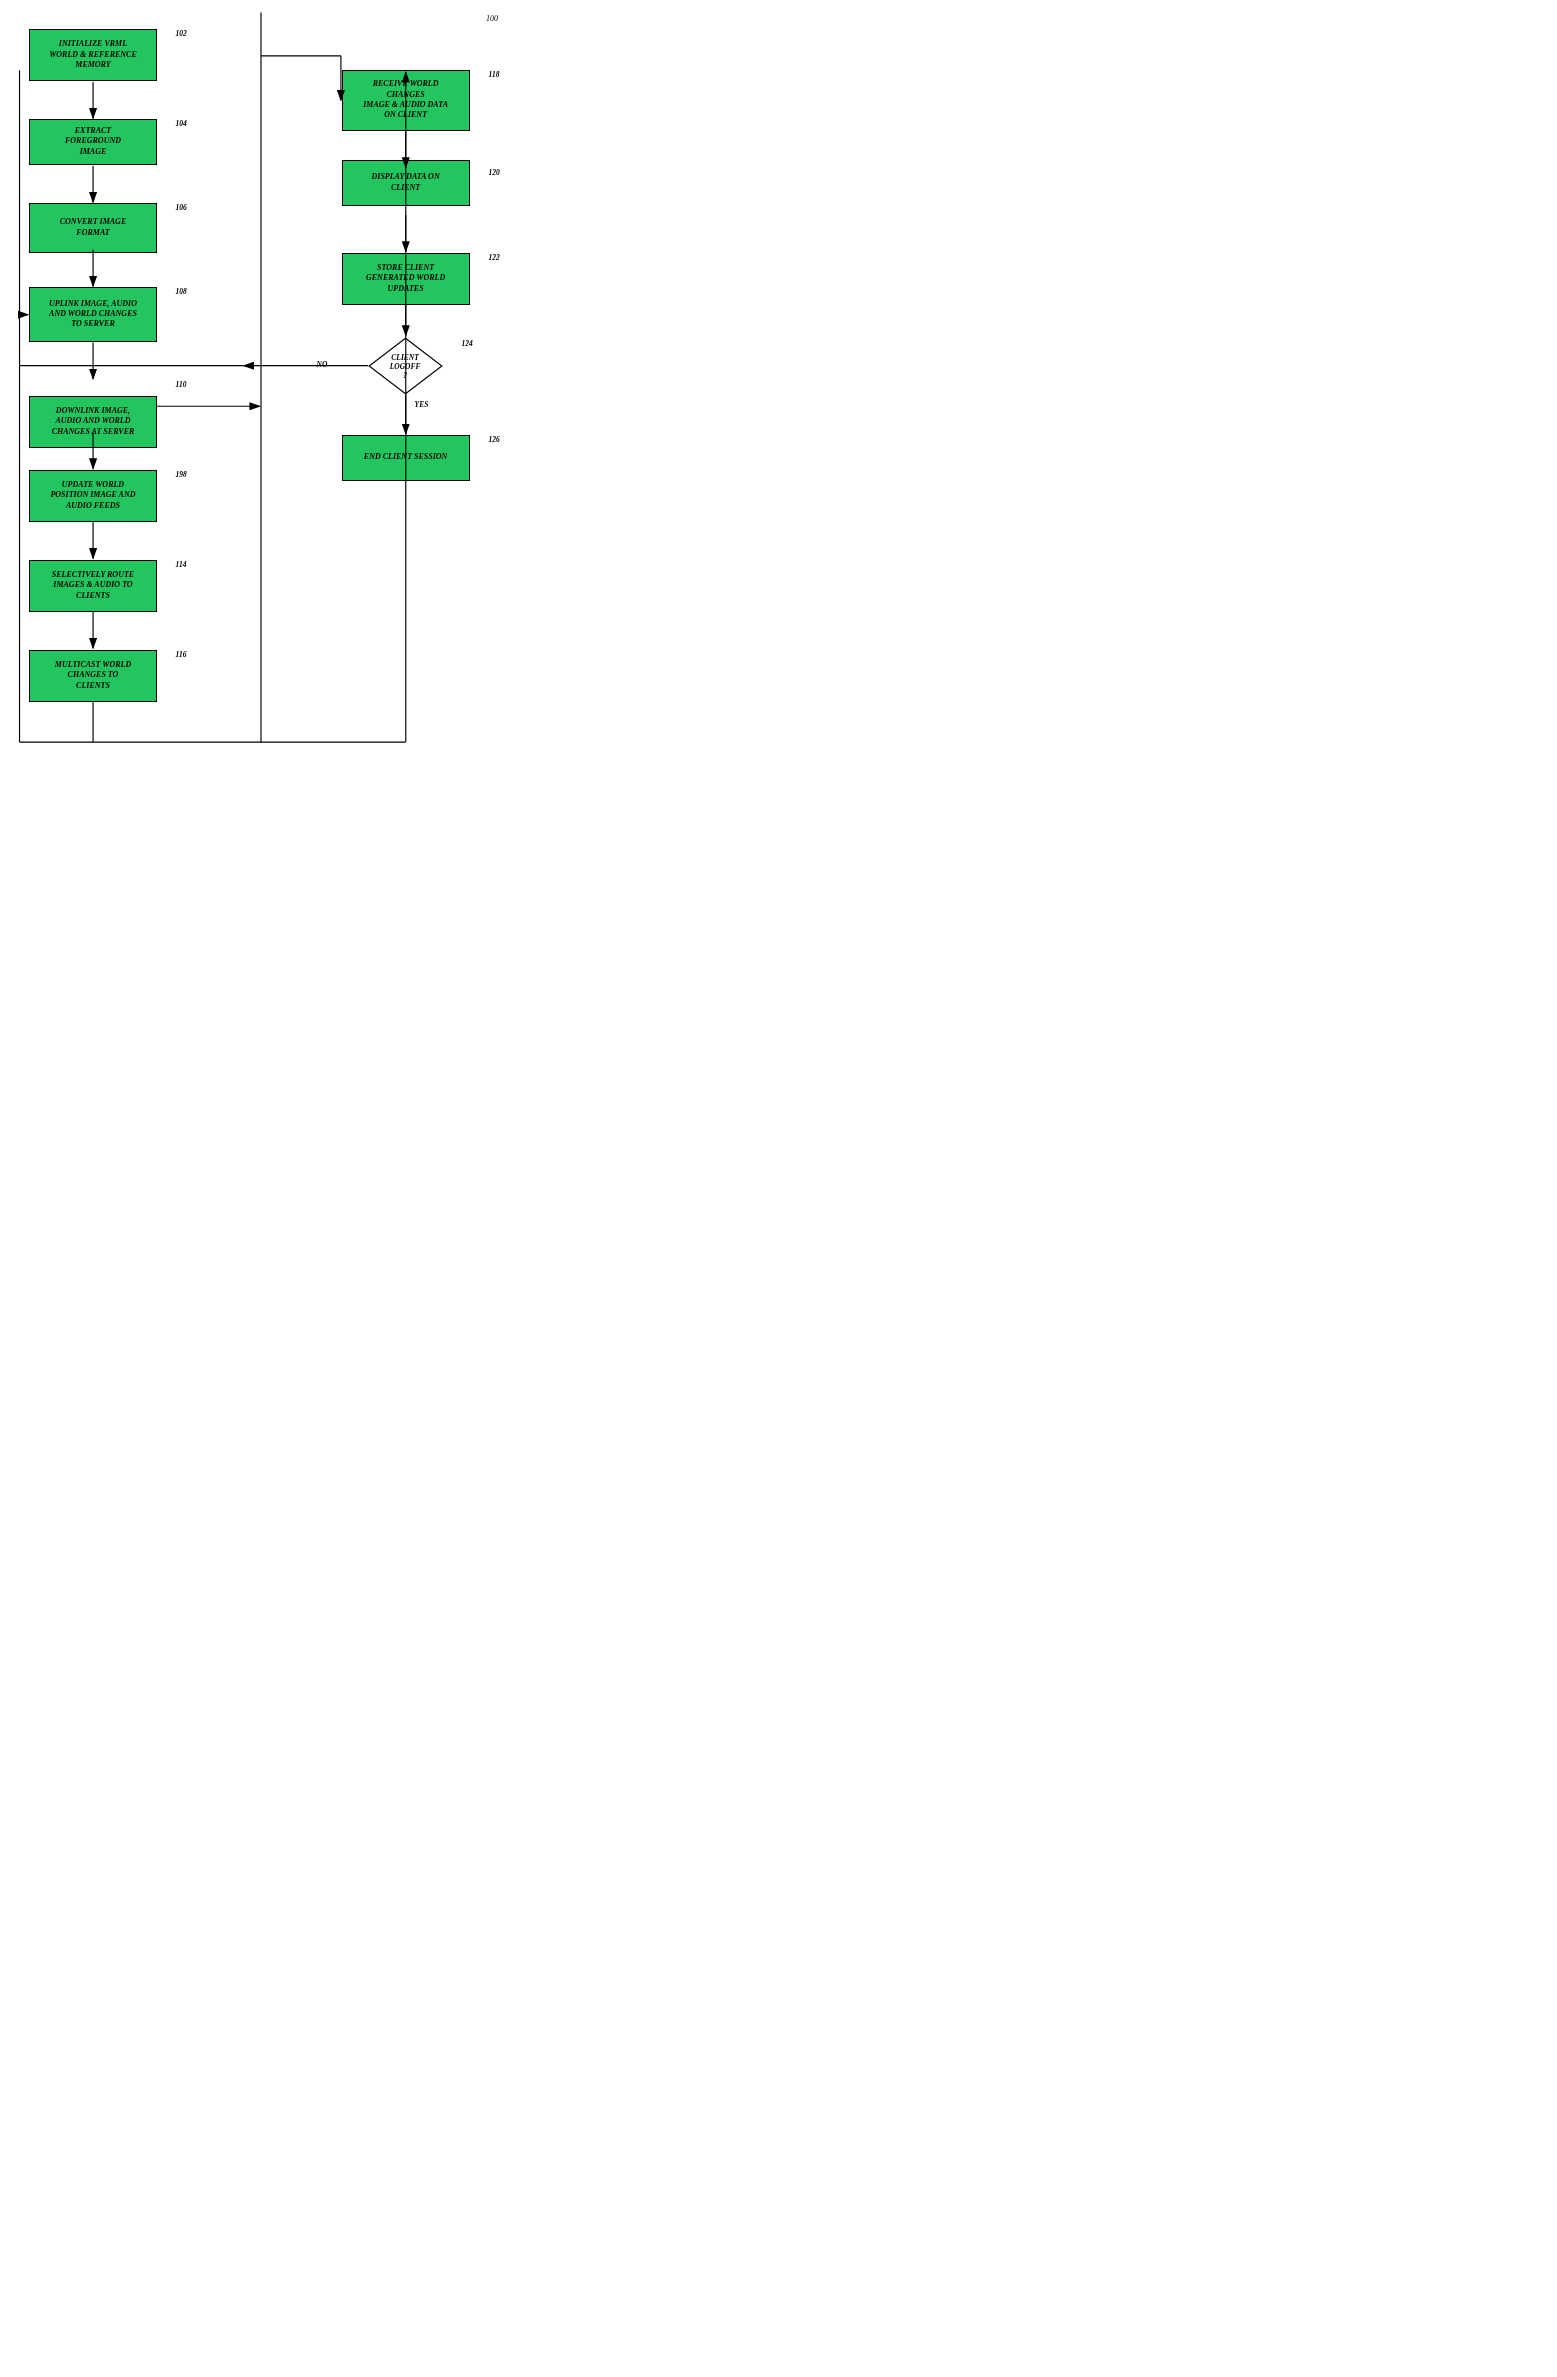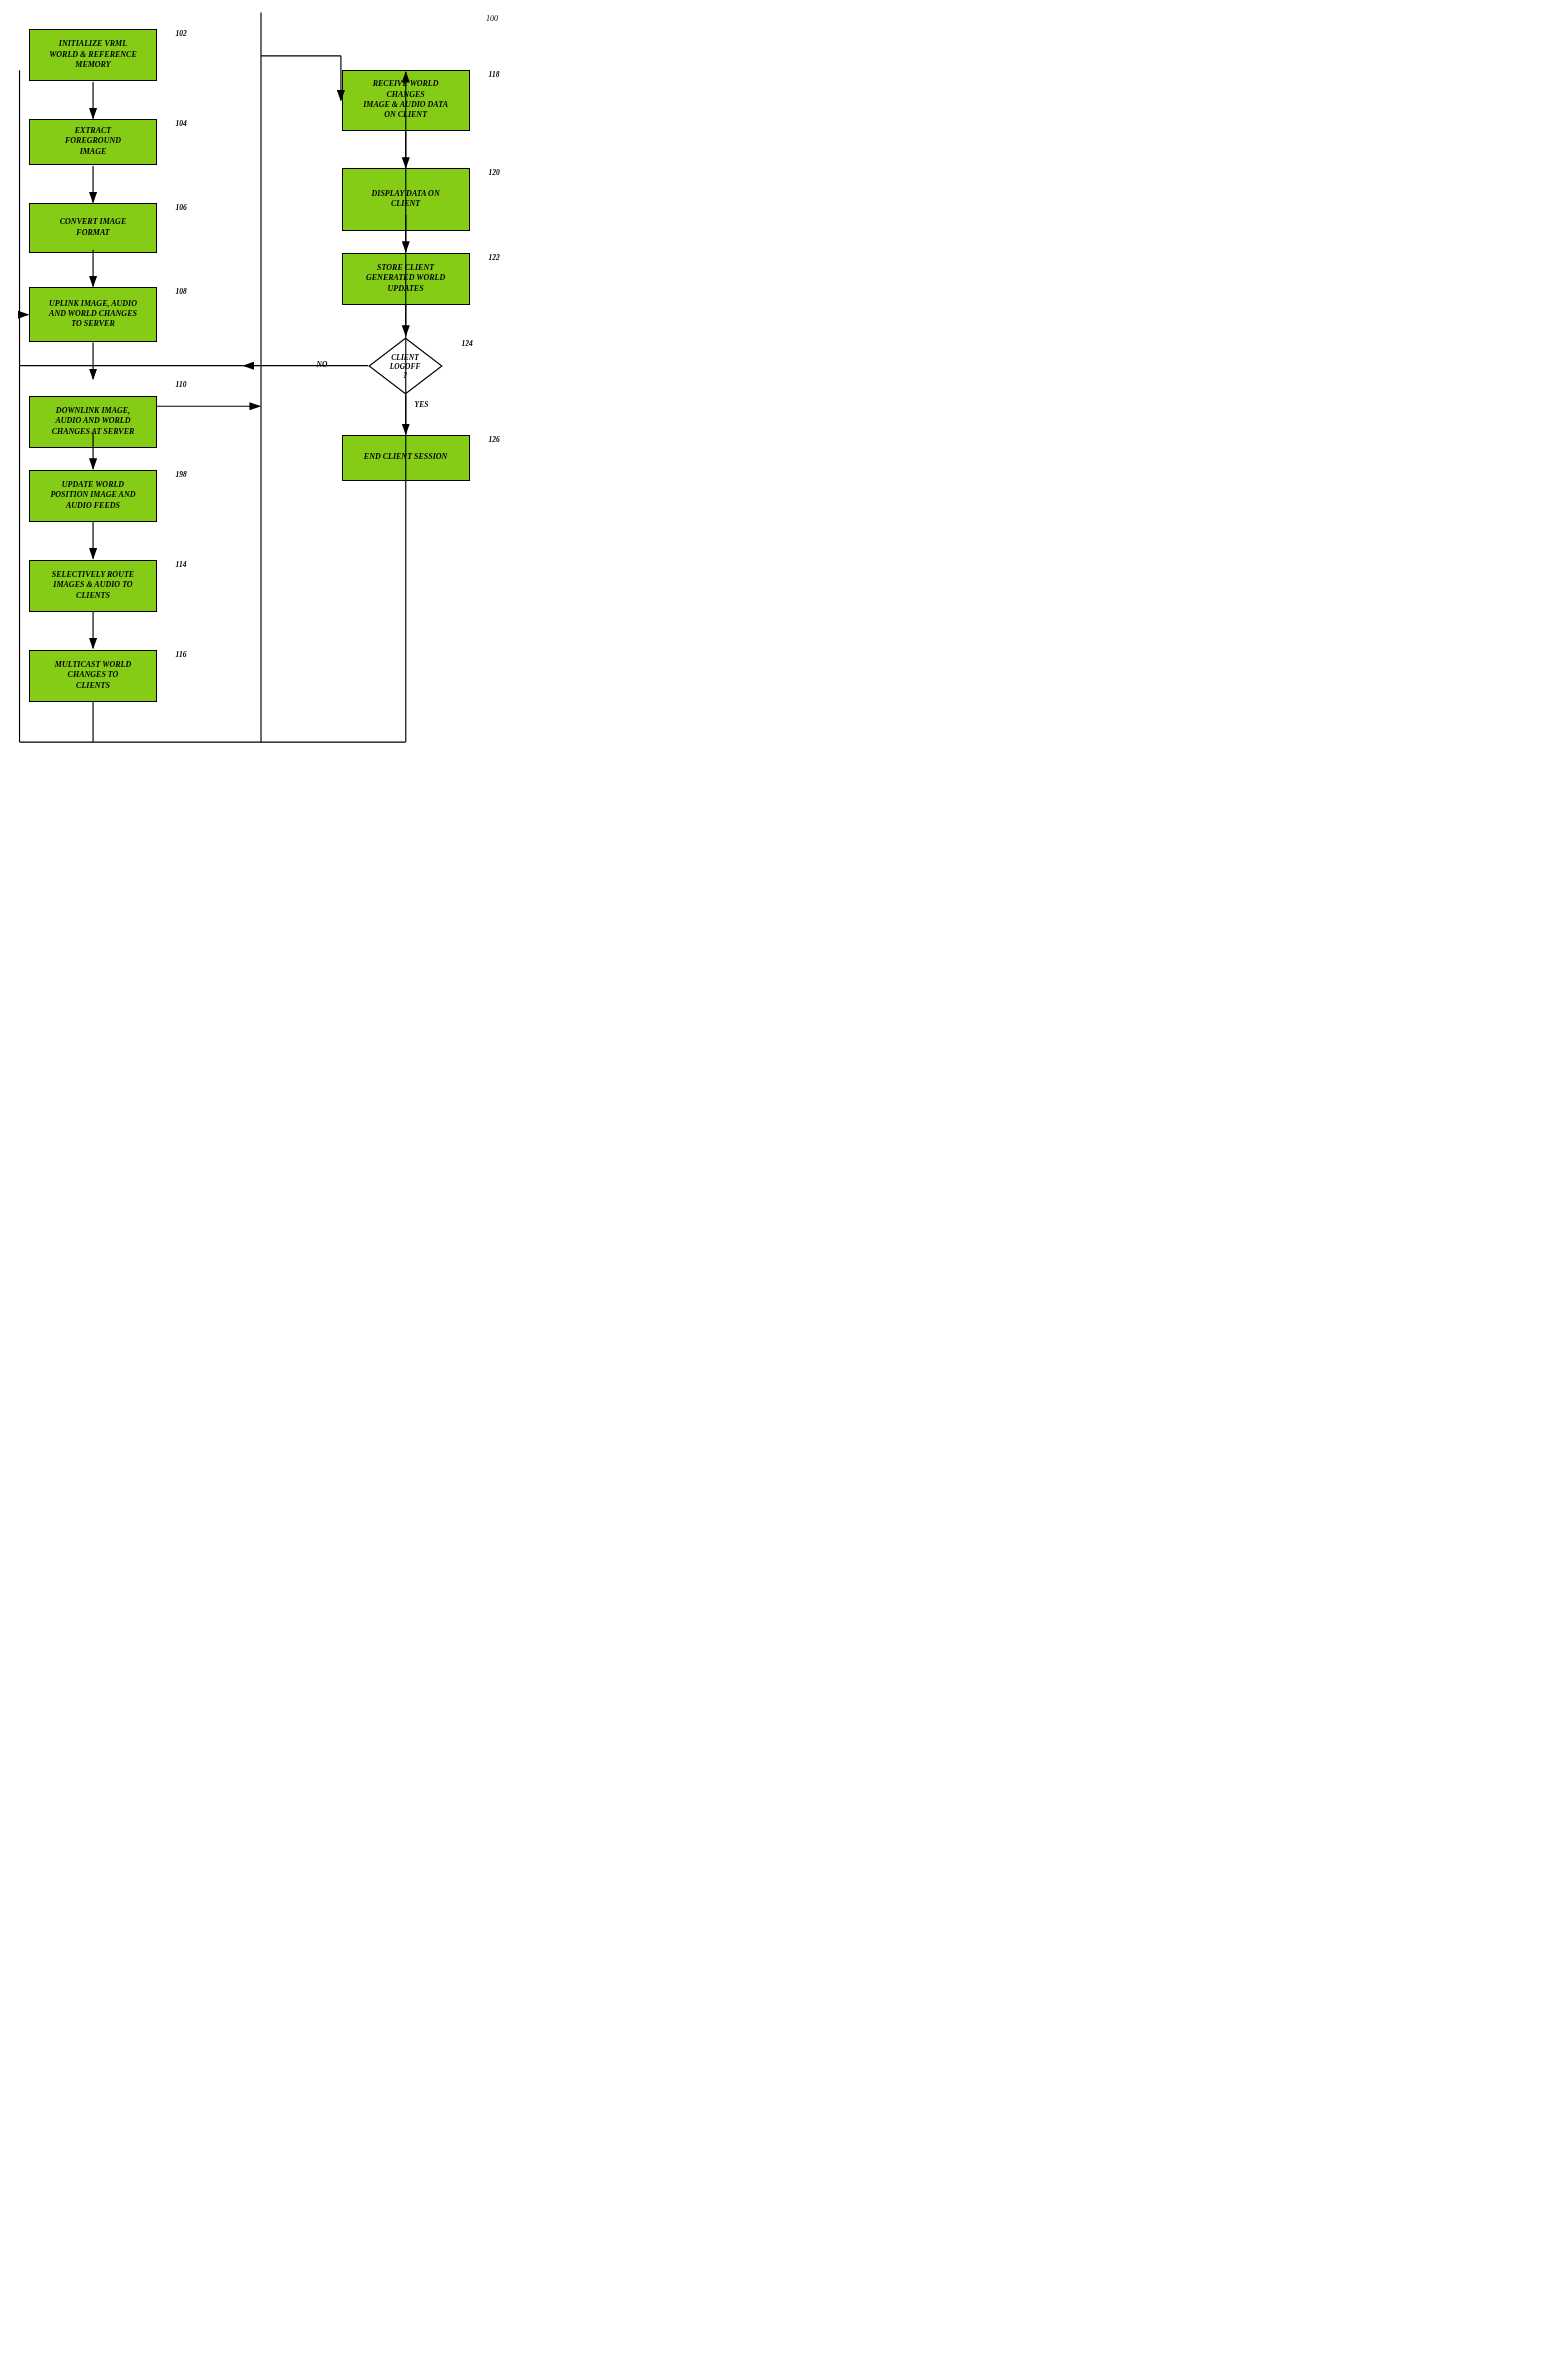--- a/index.html
+++ b/index.html
@@ -13,21 +13,21 @@
       position: relative;
     }
     .diagram {
       position: relative;
       width: 498px;
       min-height: 800px;
     }
     .box {
       position: absolute;
       border: 1.2px solid #000;
-      background: #84cc16;
+      background: #22c55e;
       display: flex;
       align-items: center;
       justify-content: center;
       text-align: center;
       font-size: 8px;
       font-weight: bold;
       font-style: italic;
       line-height: 1.3;
       padding: 16px;
     }
@@ -128,21 +128,21 @@
   <div class="box" style="left:17.4px; top:638px; width:128px; height:52px;">
     <span>MULTICAST WORLD<br>CHANGES TO<br>CLIENTS</span>
   </div>
   <div class="label" style="left:150px; top:638px;">116</div>
 
   <div class="box" style="left:330px; top:58px; width:128px; height:61px;">
     <span>RECEIVE WORLD<br>CHANGES<br>IMAGE &amp; AUDIO DATA<br>ON CLIENT</span>
   </div>
   <div class="label" style="left:463px; top:58px;">118</div>
 
-  <div class="box" style="left:330px; top:156px; width:128px; height:63px;">
+  <div class="box" style="left:330px; top:148px; width:128px; height:46px;">
     <span>DISPLAY DATA ON<br>CLIENT</span>
   </div>
   <div class="label" style="left:463px; top:156px;">120</div>
 
   <div class="box" style="left:330px; top:241px; width:128px; height:52px;">
     <span>STORE CLIENT<br>GENERATED WORLD<br>UPDATES</span>
   </div>
   <div class="label" style="left:463px; top:241px;">122</div>
 
   <div class="diamond-container" style="left:356px; top:325px; width:75px; height:58px;">

